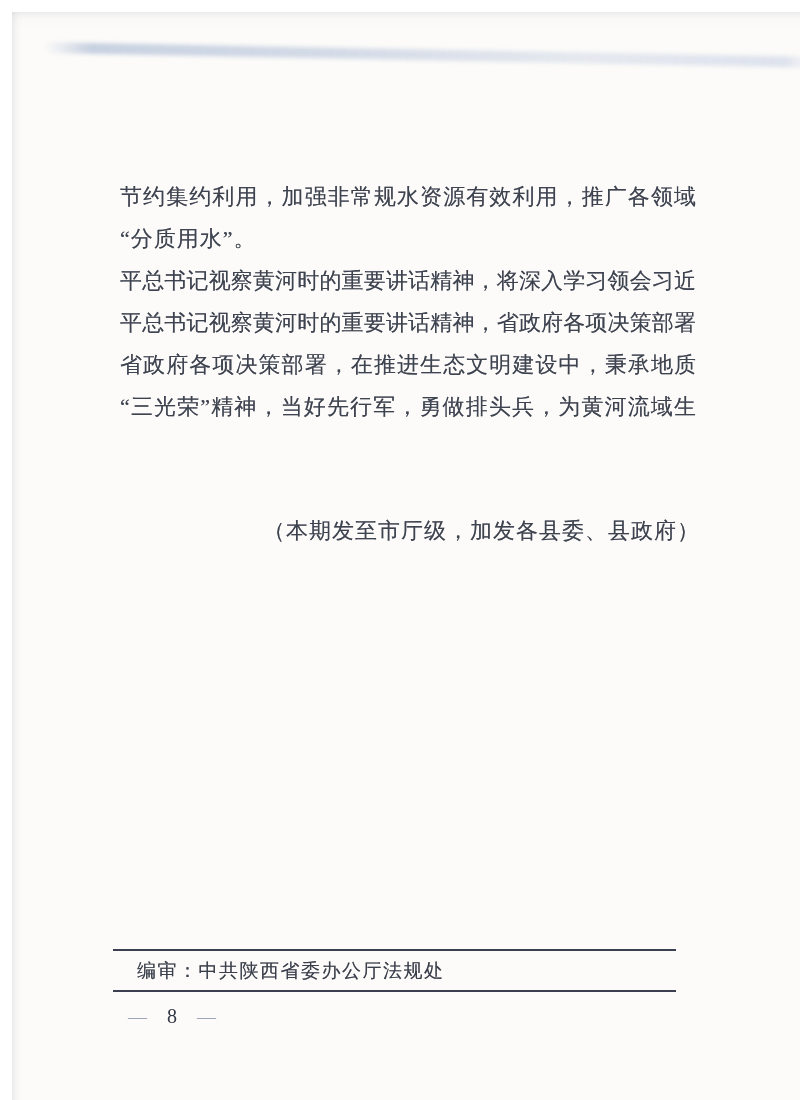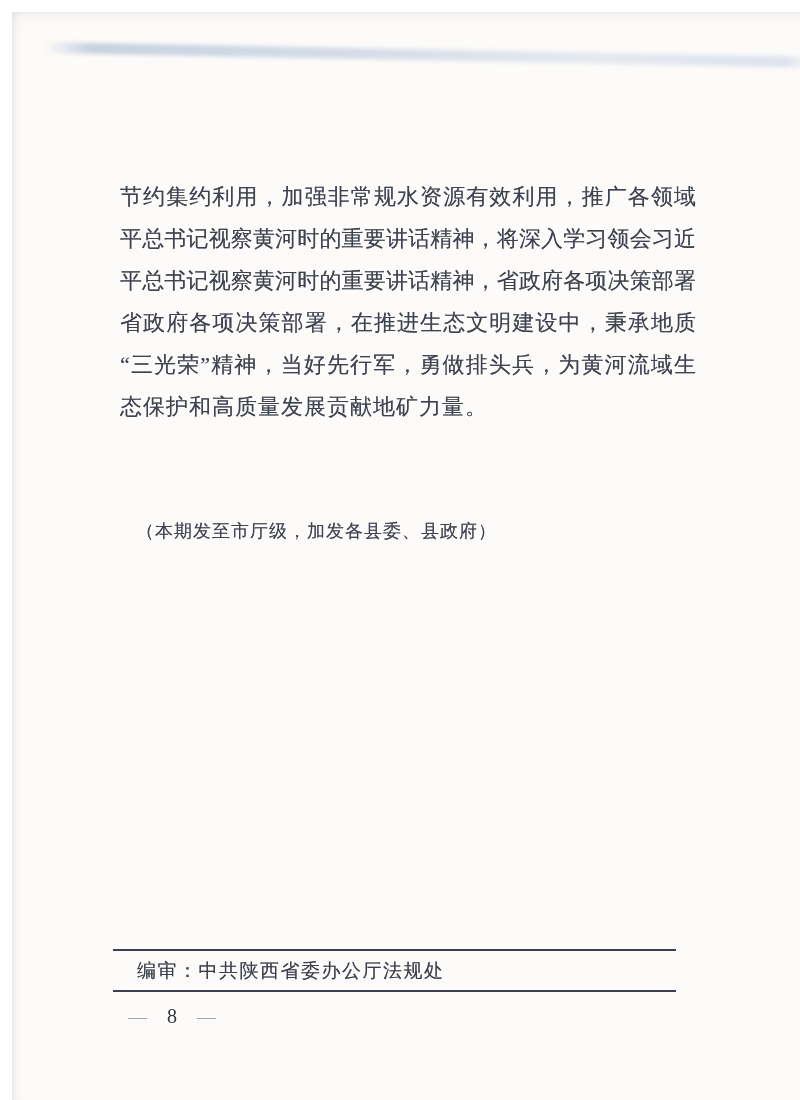--- a/index.html
+++ b/index.html
@@ -54,24 +54,25 @@
     text-align-last: justify;
     text-justify: inter-character;
     letter-spacing: 0;
   }
   .indent { padding-left: 44px; }
   .note {
     position: absolute;
     left: 100px; top: 496px;
     width: 584px;
     padding-left: 20px;
-    font-size: 18px;
+    font-size: 22px;
     line-height: 38px;
     letter-spacing: 1px;
     text-shadow: 0 0 0.5px rgba(62,67,80,0.55);
+    text-align: right;
   }
   .footer-box {
     position: absolute;
     left: 97px; top: 933px;
     width: 563px; height: 43px;
     border-top: 2px solid #3a4050;
     border-bottom: 2px solid #3a4050;
     display: flex;
     align-items: center;
     justify-content: space-between;
@@ -94,25 +95,25 @@
 </style>
 </head>
 <body>
 
 <div class="page">
 
   <div class="streak"></div>
 
   <div class="body-text">
     <div class="line just">节约集约利用，加强非常规水资源有效利用，推广各领域</div>
+    <div class="line">“分质用水”。</div>
     <div class="line just">平总书记视察黄河时的重要讲话精神，将深入学习领会习近</div>
     <div class="line just">平总书记视察黄河时的重要讲话精神，省政府各项决策部署</div>
     <div class="line just">省政府各项决策部署，在推进生态文明建设中，秉承地质</div>
     <div class="line just">“三光荣”精神，当好先行军，勇做排头兵，为黄河流域生</div>
-    <div class="line">态保护和高质量发展贡献地矿力量。</div>
   </div>
 
   <div class="note">（本期发至市厅级，加发各县委、县政府）</div>
 
   <div class="footer-box">
     <span>编审：中共陕西省委办公厅法规处</span>
   </div>
 
   <div class="page-number">
     <span class="dash">—</span>

